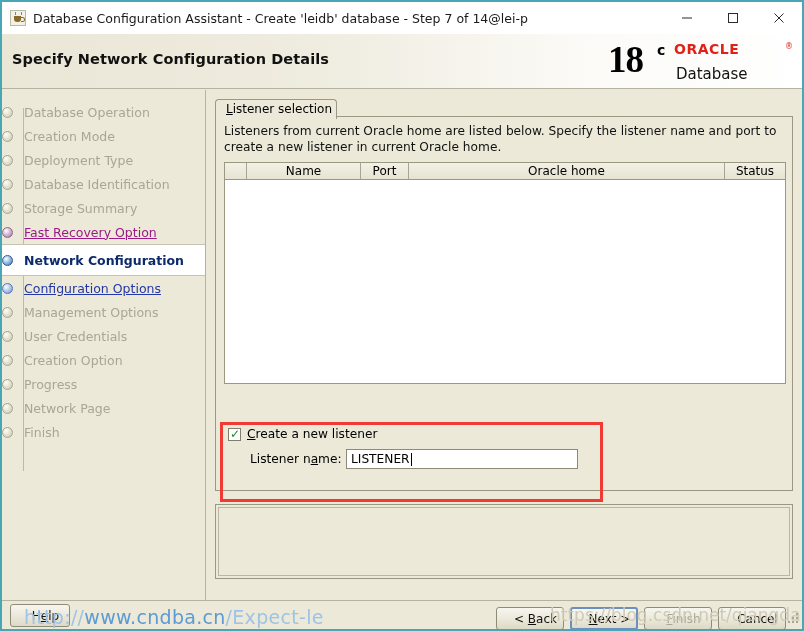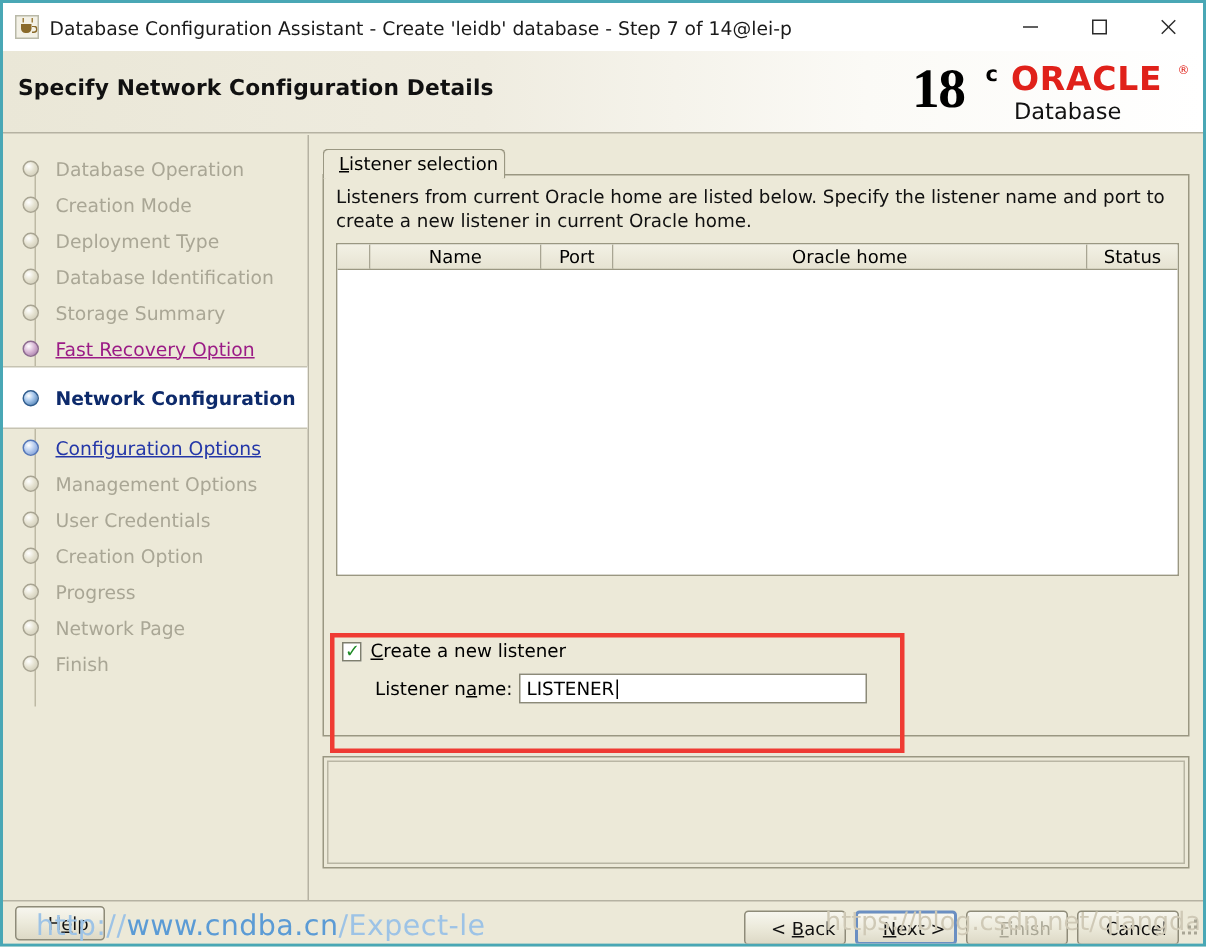--- a/index.html
+++ b/index.html
@@ -102,21 +102,21 @@
     color: #000; line-height: 44px;
     letter-spacing: -1px;
   }
   .logo-c {
     position: absolute; left: 55px; top: 4px;
     font-size: 14px; font-weight: bold; color: #000;
   }
   .logo-oracle {
     position: absolute; left: 72px; top: 3px;
     font-family: "DejaVu Sans", "Liberation Sans", sans-serif;
-    font-size: 22px; font-weight: bold;
+    font-size: 14px; font-weight: bold;
     color: #e0211a;
     letter-spacing: .5px;
   }
   .logo-reg {
     position: absolute; left: 183px; top: 4px;
     font-size: 8px; color: #e0211a;
   }
   .logo-db {
     position: absolute; left: 74px; top: 27px;
     font-size: 15px; color: #111;
@@ -133,21 +133,20 @@
   }
   .rail {
     position: absolute; left: 21px; top: 18px;
     width: 1px; height: 363px;
     background: #bdb9a4;
   }
   .step {
     position: relative;
     height: 24px;
     display: flex; align-items: center;
-    padding-left: 13px;
     box-sizing: border-box;
   }
   .bullet {
     width: 11px; height: 11px;
     border-radius: 50%;
     flex: 0 0 auto;
     margin-right: 11px;
     box-sizing: border-box;
     background: radial-gradient(circle at 35% 32%, #ffffff 0%, #e6e3d2 45%, #c9c5b0 100%);
     border: 1px solid #a8a492;
@@ -169,21 +168,21 @@
   .step.done .step-label {
     color: #9b1b86; text-decoration: underline;
   }
   .step.next .step-label {
     color: #2437a8; text-decoration: underline;
   }
   .step.active {
     background: #ffffff;
     border-top: 1px solid #c6c3b2;
     border-bottom: 1px solid #c6c3b2;
-    height: 42px;
+    height: 32px;
   }
   .step.active .step-label {
     color: #0d2a6b; font-weight: bold;
   }
 
   
   .content {
     position: absolute; left: 205px; top: 88px;
     width: 595px; height: 510px;
     background: #ece9d8;

